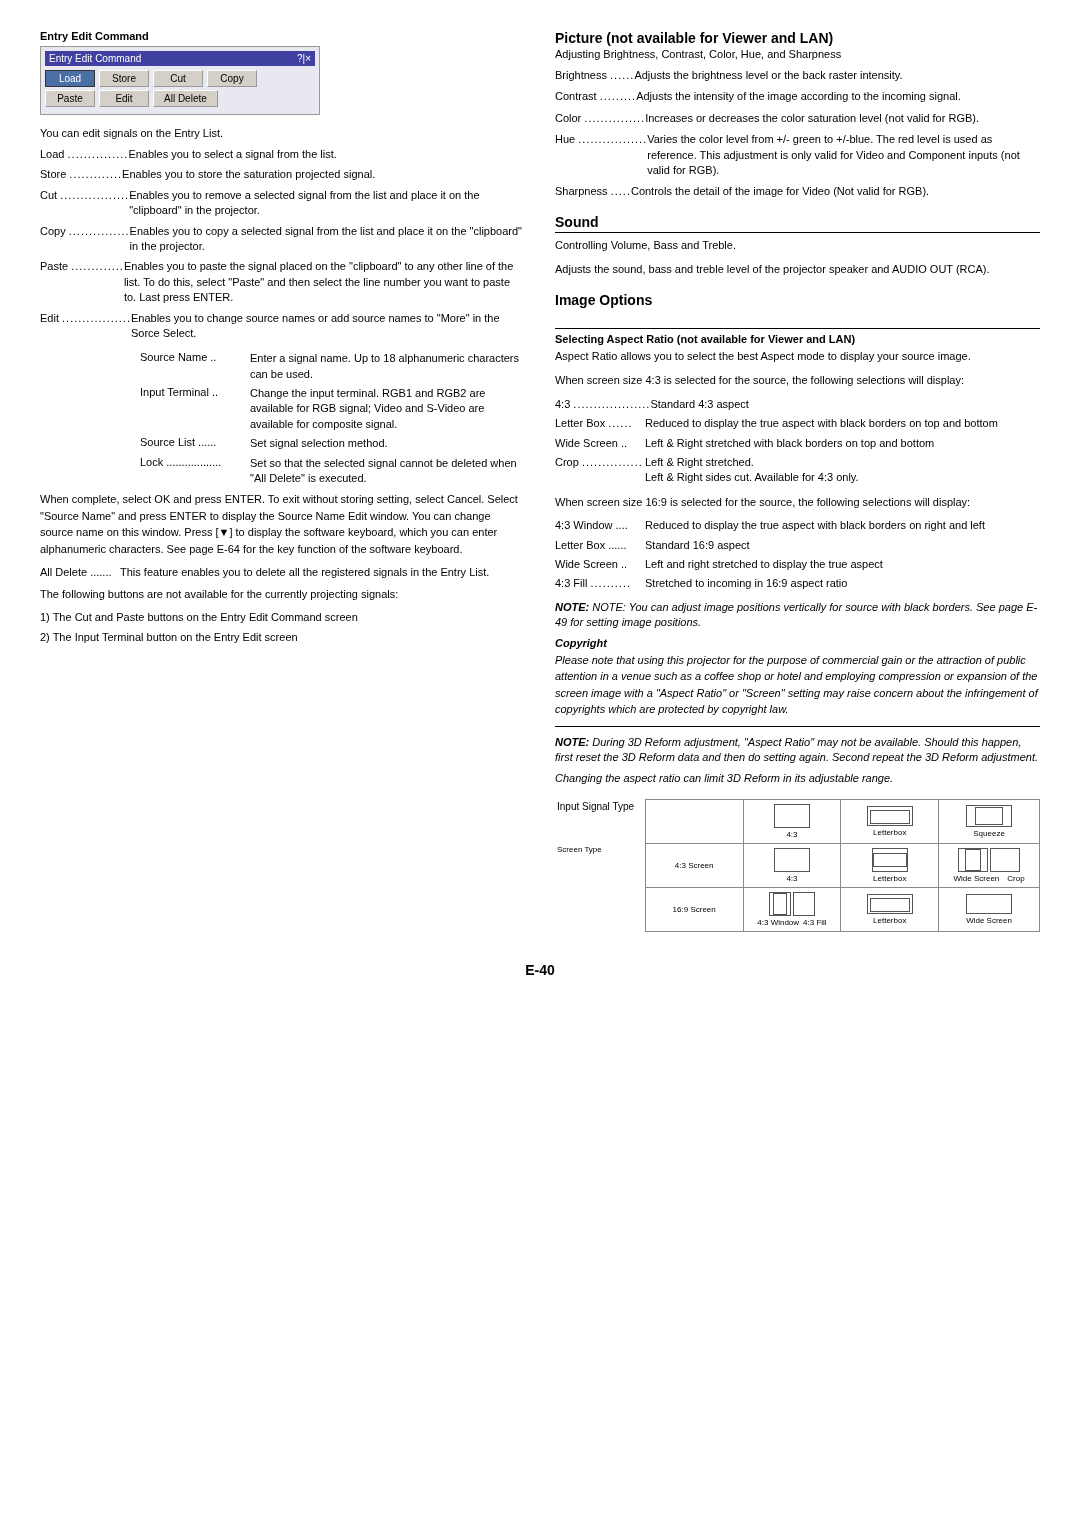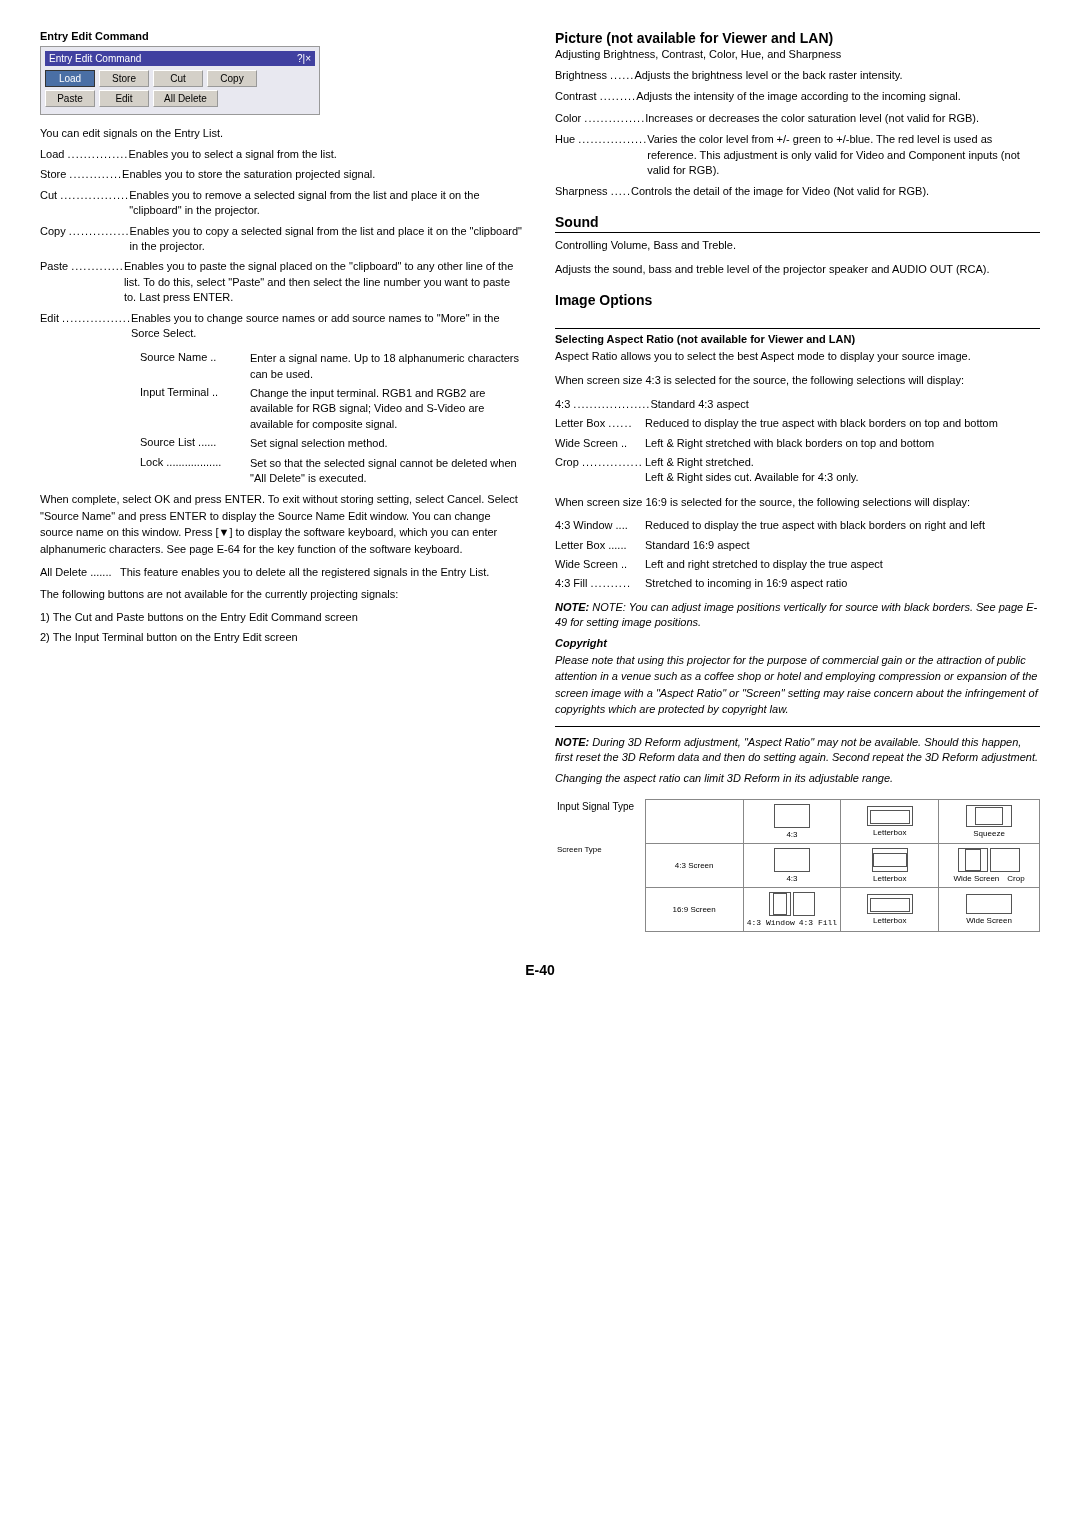--- a/index.html
+++ b/index.html
@@ -473,21 +473,21 @@
                 <span>Wide Screen</span>
                 <span>Crop</span>
               </div>
             </td>
           </tr>
           <tr>
             <td style="border: none; padding: 2px;"></td>
             <td style="border: 1px solid #888; text-align: center; padding: 4px 2px; vertical-align: middle;">
               <div style="font-size: 8px;">16:9 Screen</div>
             </td>
-            <td style="border: 1px solid #888; text-align: left; padding: 4px 2px; vertical-align: middle; font-family: Liberation Mono, monospace;">
+            <td style="border: 1px solid #888; text-align: left; padding: 4px 2px; vertical-align: middle;">
               <div style="display:flex; gap: 2px; justify-content:center;">
                 <div style="width: 22px; height: 24px; border: 1.5px solid #555; position:relative;">
                   <div style="position:absolute; top:0; bottom:0; left:3px; right:3px; border: 1px solid #555;"></div>
                 </div>
                 <div style="width: 22px; height: 24px; border: 1.5px solid #555;"></div>
               </div>
               <div style="font-size: 8px; margin-top: 2px; display:flex; gap:4px; justify-content:center;">
                 <span>4:3 Window</span>
                 <span>4:3 Fill</span>
               </div>

